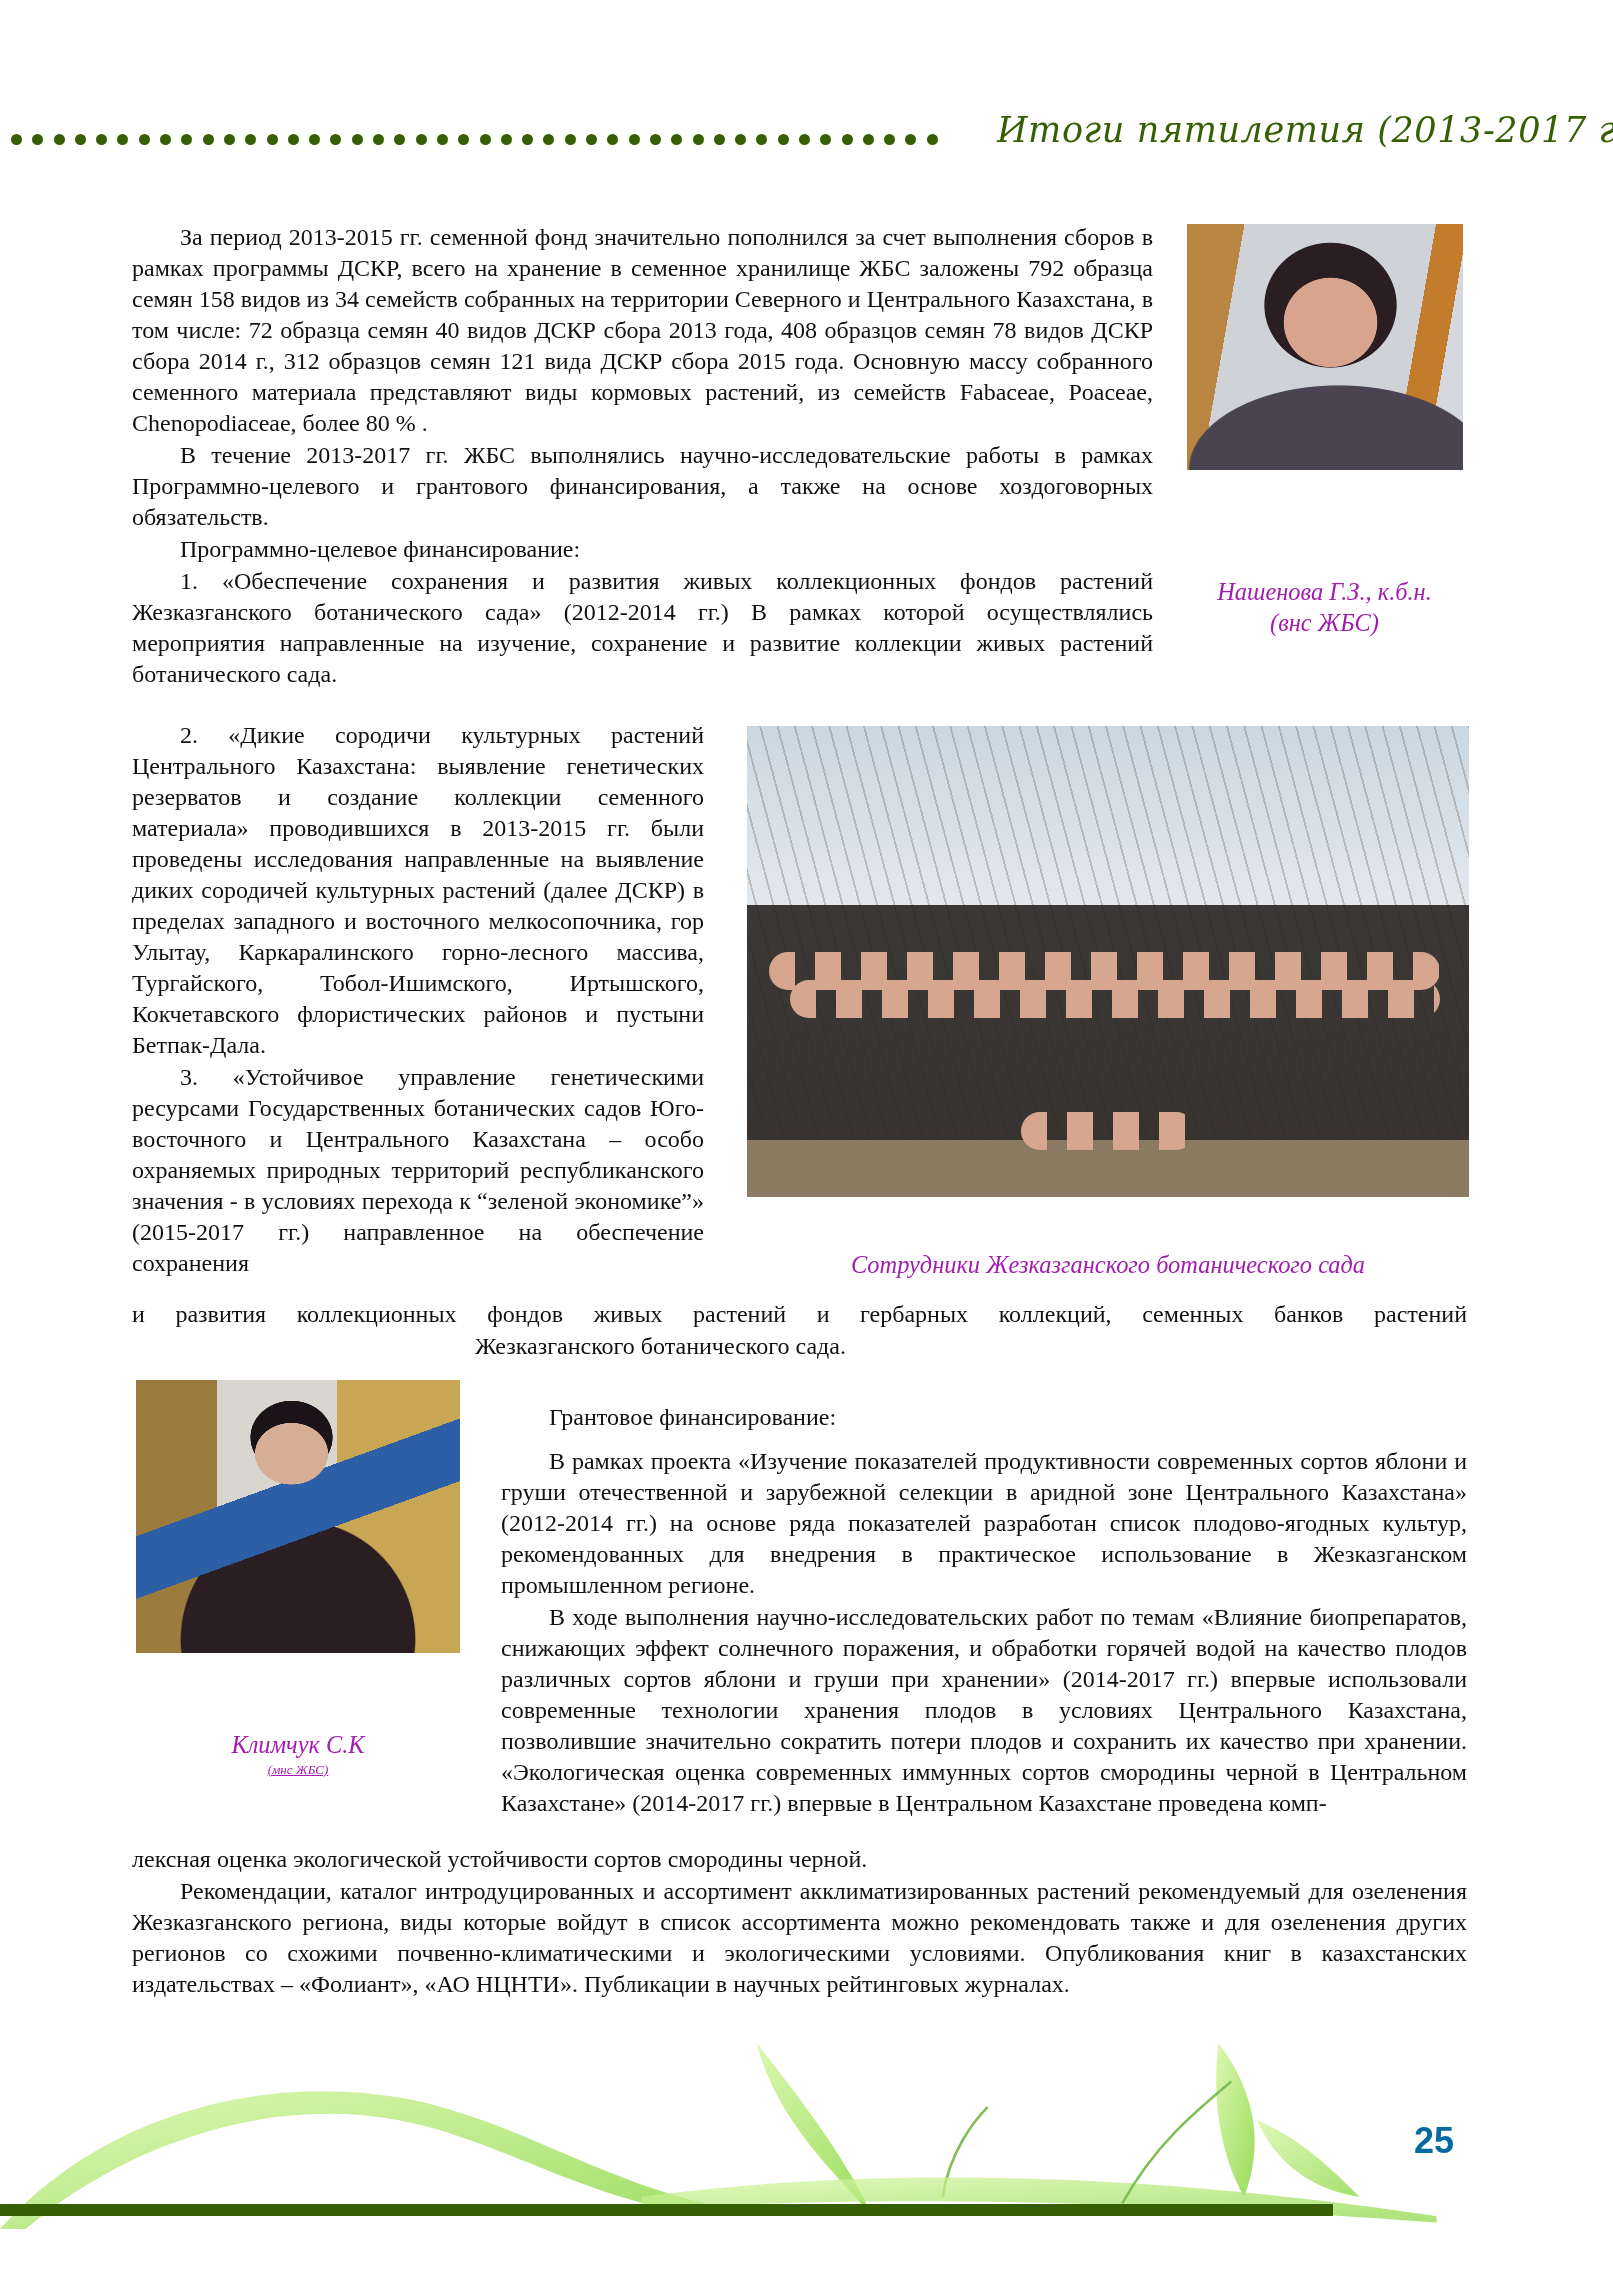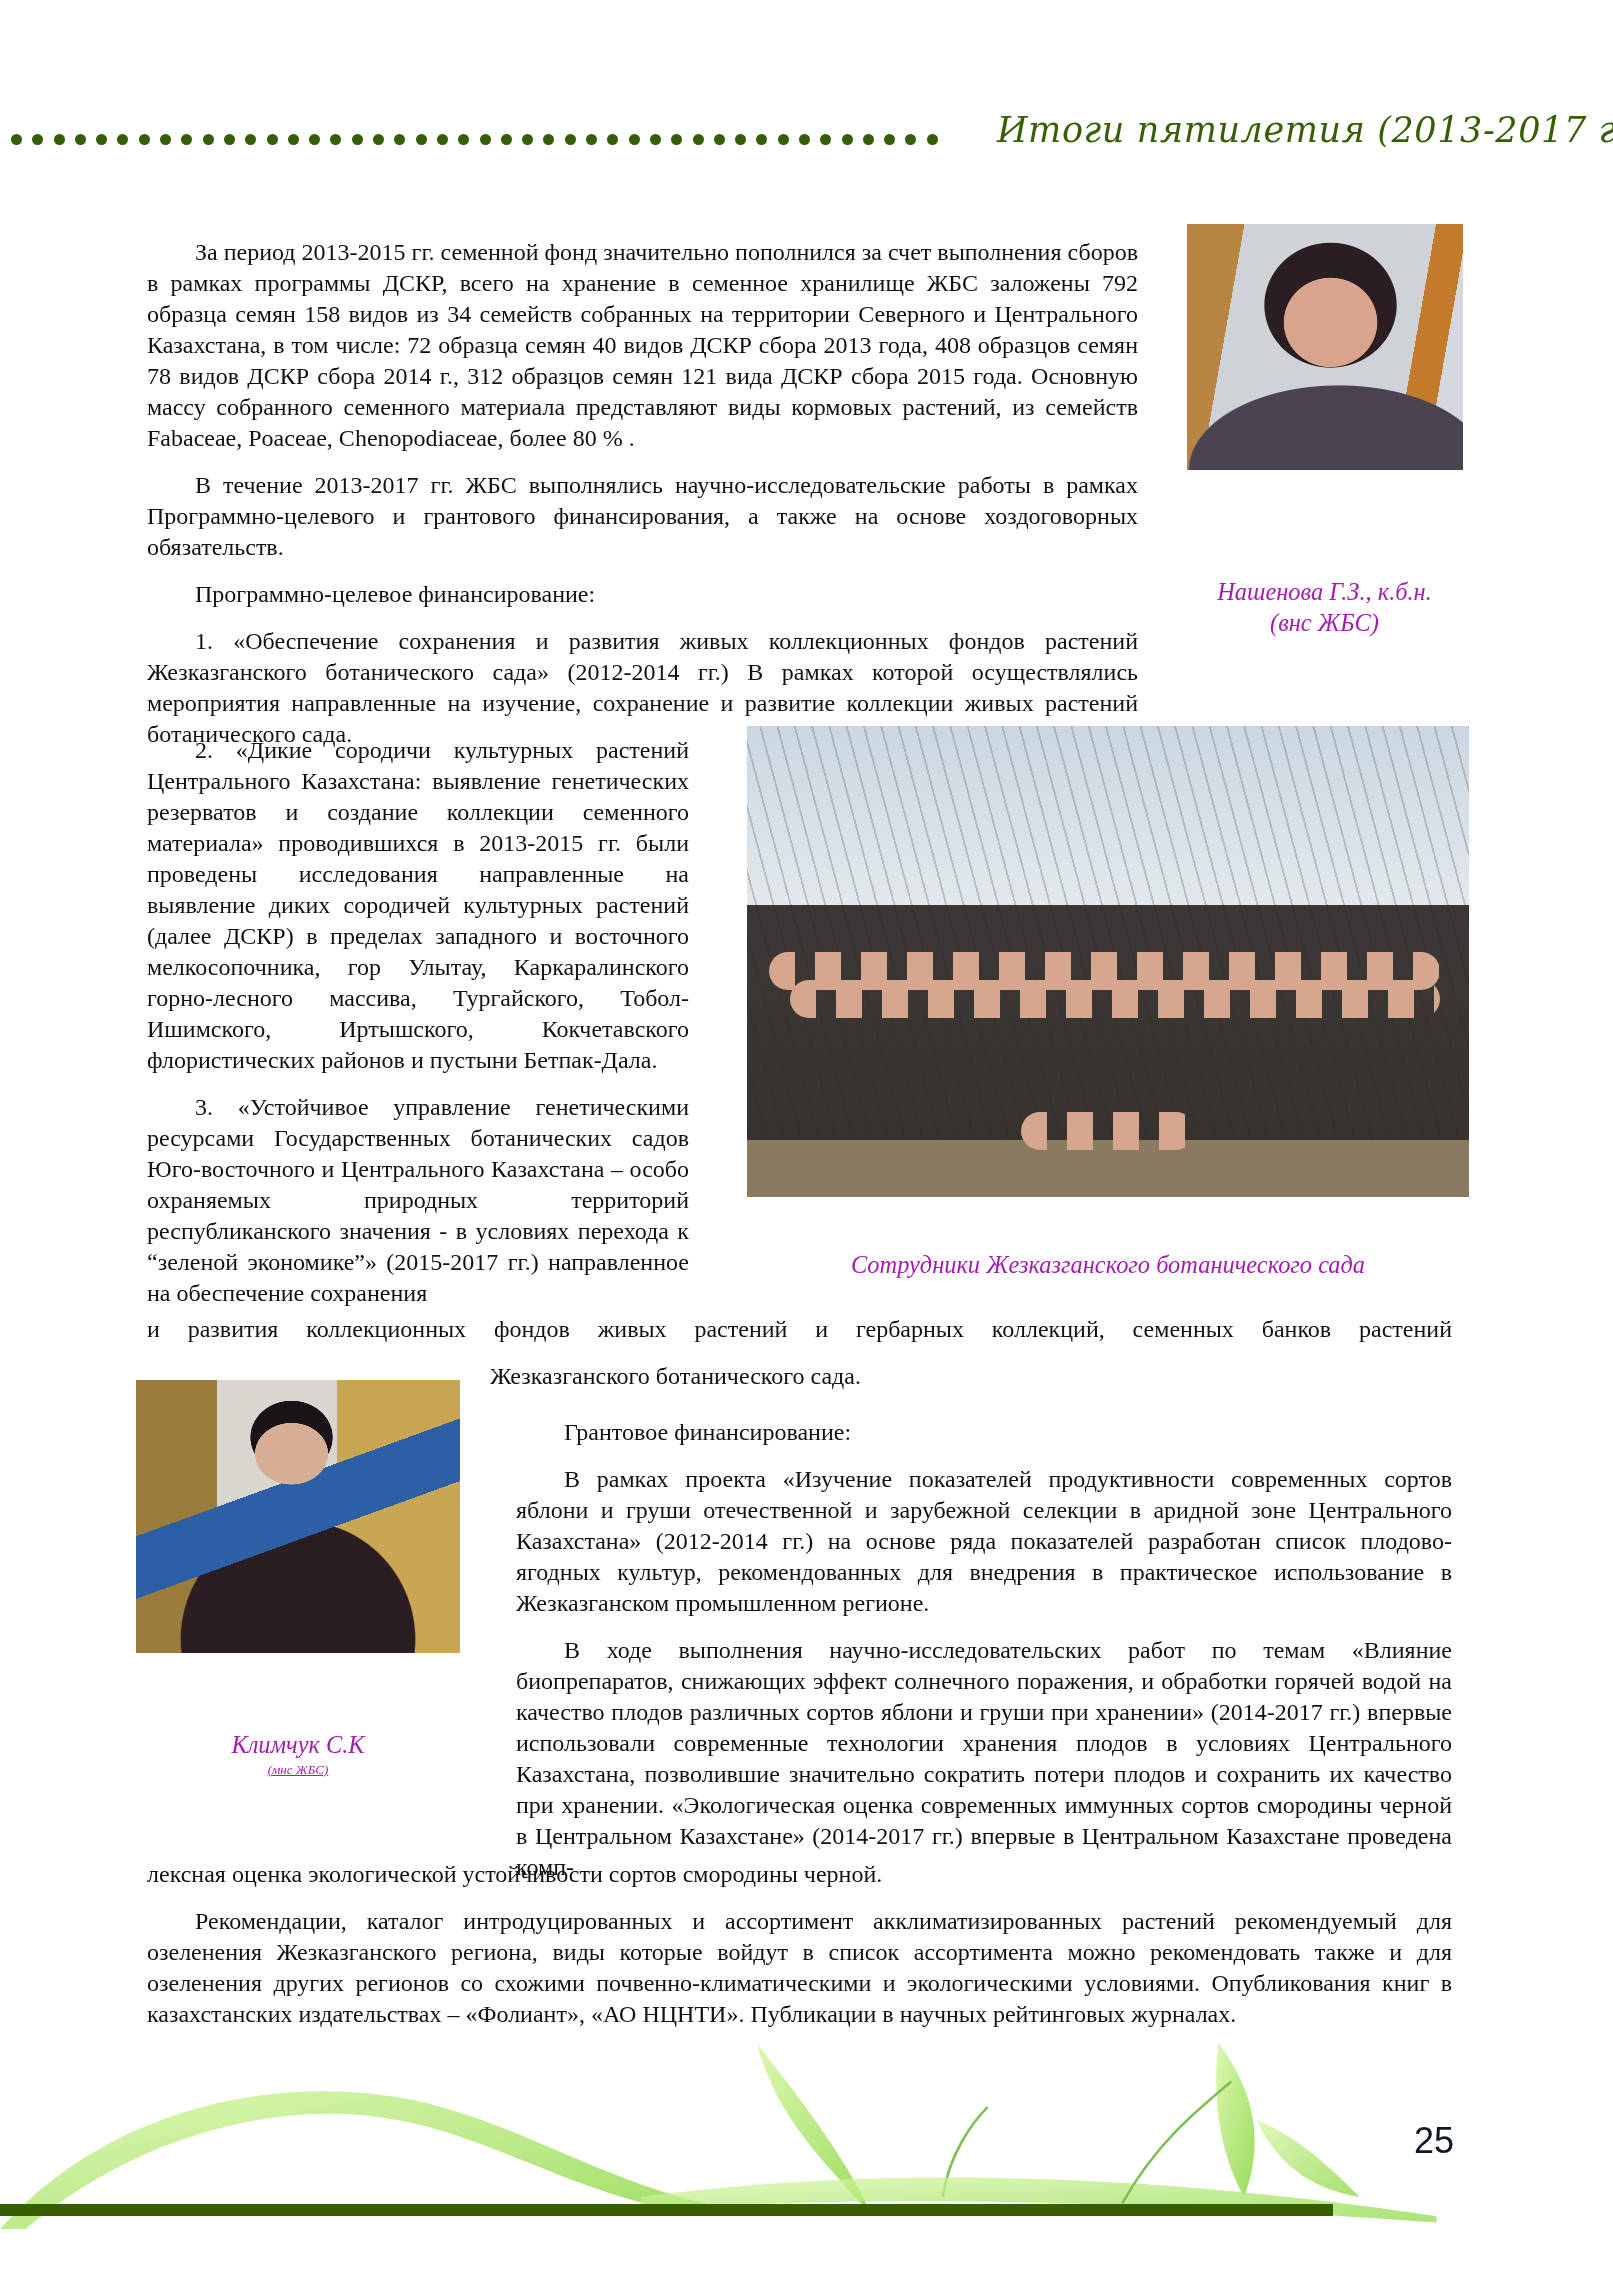--- a/index.html
+++ b/index.html
@@ -4,21 +4,21 @@
 <style>
   html, body { margin:0; padding:0; }
   body { width:1614px; height:2295px; position:relative; background:#ffffff; overflow:hidden;
          font-family:"Liberation Serif", "DejaVu Serif", serif; color:#111; }
   .abs { position:absolute; }
   .dots { left:11px; top:134px; display:flex; gap:10.3px; }
   .dot { width:11px; height:11px; border-radius:50%; background:#365f04; }
   .run-title { left:997px; top:110px; font-family:"DejaVu Serif", serif; font-style:italic;
                font-size:35px; color:#365f04; letter-spacing:0.6px; white-space:nowrap; }
   .txt { font-size:24px; line-height:31px; text-align:justify; }
-  .txt p { margin:16px; text-indent:48px; }
+  .txt p { margin:1px; text-indent:48px; }
   .txt p.noind { text-indent:0; }
   .photo { overflow:hidden; }
   .caption { font-style:italic; text-align:center; font-size:24.4px; line-height:31px; color:#a21caf; }
   
   .p-nash { background:
       radial-gradient(ellipse 28% 30% at 52% 40%, #d9a48d 0 60%, transparent 61%),
       radial-gradient(ellipse 34% 36% at 52% 33%, #2a1e22 0 70%, transparent 71%),
       radial-gradient(ellipse 60% 38% at 55% 100%, #4a4452 0 90%, transparent 91%),
       linear-gradient(100deg, #b98542 0 18%, #cfd3d8 18% 78%, #c37c2c 78% 88%, #d5d9df 88%); }
   .p-group { background:
@@ -26,22 +26,22 @@
       repeating-linear-gradient(75deg, rgba(120,110,100,0.35) 0 1.9px, transparent 1.9px 16.7px),
       linear-gradient(180deg, #cad7e2 0%, #e7ecef 45%, #b7a88b 100%); }
   .p-group .row { position:absolute; left:3%; right:4%; height:8%; border-radius:26px;
                   background:repeating-linear-gradient(90deg,#d7a68e 0 26px, transparent 26px 46px); }
   .p-klim { background:
       radial-gradient(ellipse 16% 16% at 48% 27%, #d6ae96 0 70%, transparent 71%),
       radial-gradient(ellipse 18% 19% at 48% 21%, #1a1418 0 70%, transparent 71%),
       linear-gradient(160deg, transparent 0 40%, #2c5fa6 40% 56%, transparent 56%),
       radial-gradient(ellipse 40% 48% at 50% 95%, #2a1e22 0 90%, transparent 91%),
       linear-gradient(90deg, #9b7c3d 0 25%, #d9d6cf 25% 62%, #c8a653 62% 100%); }
-  .page-num { left:1414px; top:2120px; font-family:"Liberation Sans", sans-serif; font-weight:normal;
-              font-size:36px; color:#0f172a; }
+  .page-num { left:1414px; top:2120px; font-family:"Liberation Sans", sans-serif; font-weight:bold;
+              font-size:36px; color:#0369a1; }
   .footer-bar { left:0; top:2204px; width:1333px; height:11.5px; background:#365f04; }
   .leaves { left:0; top:2043px; width:1475px; height:186px; }
 </style>
 </head>
 <body>
 
 <div class="abs dots" id="dots">
     <span class="dot"></span>
     <span class="dot"></span>
     <span class="dot"></span>

